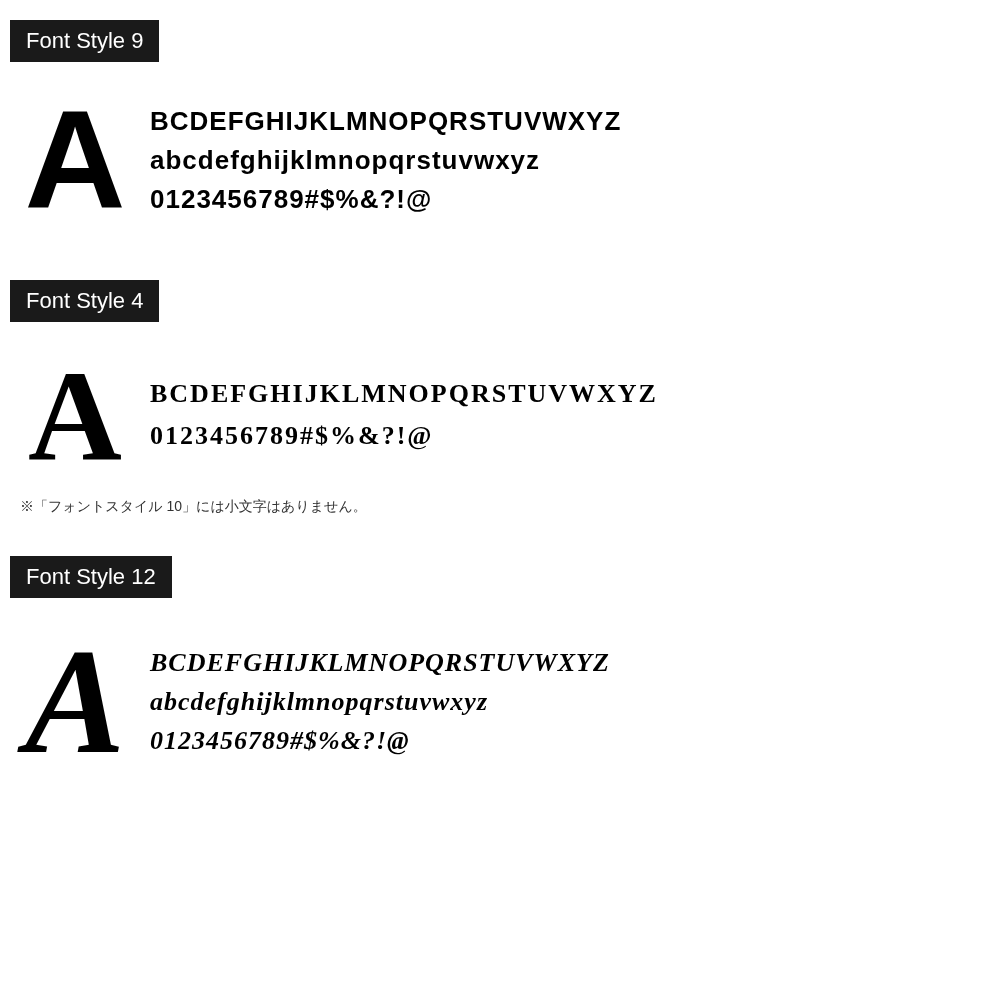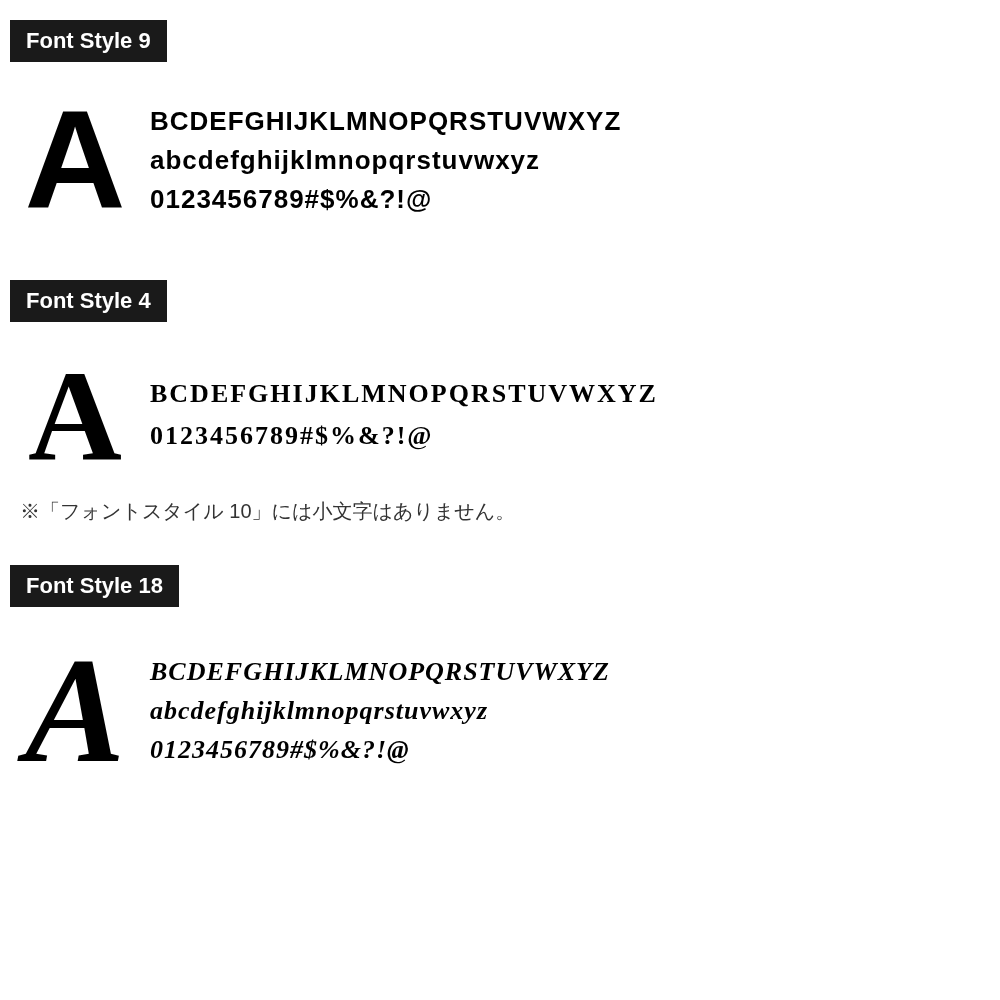--- a/index.html
+++ b/index.html
@@ -22,21 +22,21 @@
     .font-section {
       margin-bottom: 30px;
     }
 
     .section-title-bar {
       background: #1a1a1a;
       color: #ffffff;
       display: inline-block;
       padding: 8px 16px;
       font-size: 22px;
-      font-weight: 700;
+      font-weight: 400;
       margin-bottom: 18px;
       font-family: Arial, sans-serif;
     }
 
     
     .font9-demo {
       display: flex;
       align-items: center;
       gap: 20px;
       padding: 10px 10px 20px 10px;
@@ -85,21 +85,21 @@
     .char-lines-10 {
       font-family: 'Palatino Linotype', 'Palatino', 'Book Antiqua', serif;
       font-weight: 700;
       font-size: 26px;
       line-height: 1.6;
       color: #000;
       letter-spacing: 2px;
     }
 
     .note-text {
-      font-size: 20px;
+      font-size: 14px;
       color: #333;
       font-family: sans-serif;
       padding: 8px 10px 10px 10px;
     }
 
     
     .font11-demo {
       display: flex;
       align-items: center;
       gap: 20px;
@@ -151,21 +151,21 @@
       <div class="big-letter-10">A</div>
       <div class="char-lines-10">
         <div>BCDEFGHIJKLMNOPQRSTUVWXYZ</div>
         <div>0123456789#$%&amp;?!@</div>
       </div>
     </div>
     <div class="note-text">※「フォントスタイル 10」には小文字はありません。</div>
   </div>
 
   <div class="font-section">
-    <div class="section-title-bar">Font Style 18</div>
+    <div class="section-title-bar">Font Style 12</div>
     <div class="font11-demo">
       <div class="big-letter-11">A</div>
       <div class="char-lines-11">
         <div>BCDEFGHIJKLMNOPQRSTUVWXYZ</div>
         <div>abcdefghijklmnopqrstuvwxyz</div>
         <div>0123456789#$%&amp;?!@</div>
       </div>
     </div>
   </div>
 

